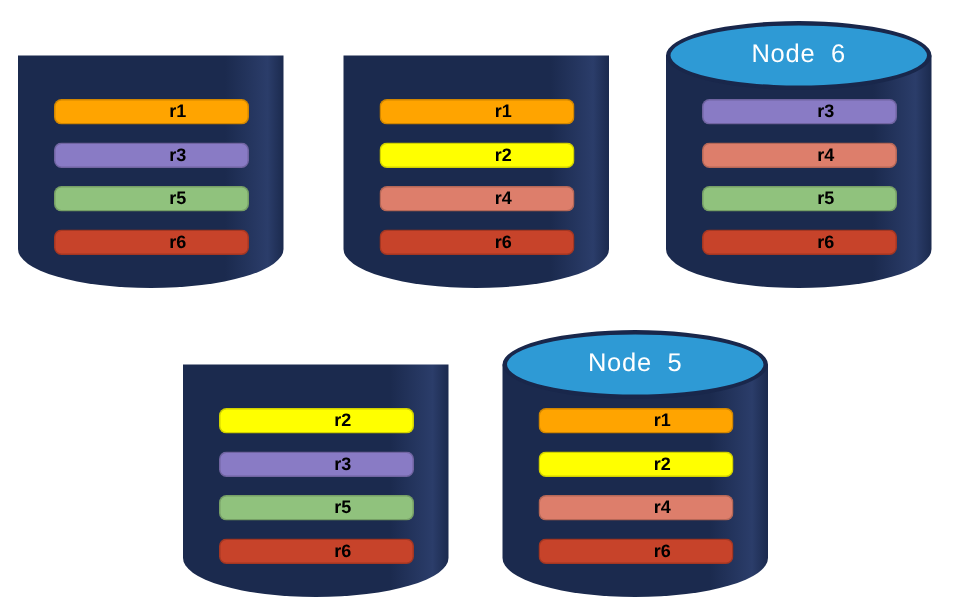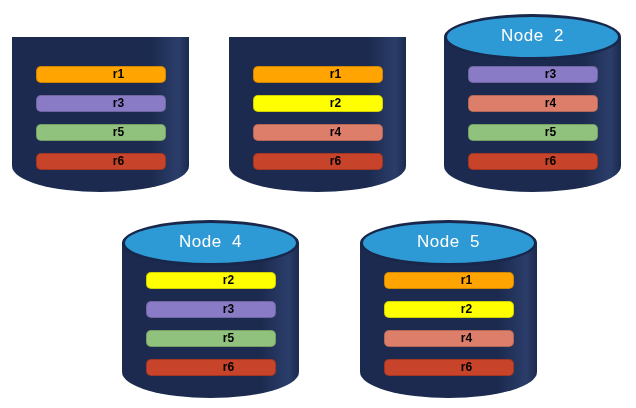--- a/index.html
+++ b/index.html
@@ -75,21 +75,21 @@
     font-weight: 700;
     line-height: 15px;
     text-align: center;
     padding-left: 36px;
   }
   
   .pos-1 { left: 12px;  top: 14px; }
   .pos-2 { left: 229px; top: 14px; }
   .pos-3 { left: 444px; top: 14px; }
   .pos-4 { left: 122px; top: 220px; }
-  .pos-5 { left: 360px; top: 220px; }
+  .pos-5 { left: 335px; top: 220px; }
 </style>
 </head>
 <body>
 
 <div class="canvas">
 
   <div class="node pos-1">
     <div class="cyl-body"></div>
     <div class="bars">
       <div class="bar" style="background: rgb(255, 164, 0);">r1</div>
@@ -105,35 +105,32 @@
       <div class="bar" style="background: rgb(255, 164, 0);">r1</div>
       <div class="bar" style="background: rgb(255, 255, 0);">r2</div>
       <div class="bar" style="background: rgb(221, 126, 107);">r4</div>
       <div class="bar" style="background: rgb(199, 67, 42);">r6</div>
     </div>
   </div>
 
   <div class="node pos-3">
     <div class="cyl-body"></div>
     <div class="cyl-top">
-      <span class="node-title">Node  2</span>
+      <span class="node-title">Node  6</span>
     </div>
     <div class="bars">
       <div class="bar" style="background: rgb(137, 123, 197);">r3</div>
       <div class="bar" style="background: rgb(221, 126, 107);">r4</div>
       <div class="bar" style="background: rgb(144, 194, 125);">r5</div>
       <div class="bar" style="background: rgb(199, 67, 42);">r6</div>
     </div>
   </div>
 
   <div class="node pos-4">
     <div class="cyl-body"></div>
-    <div class="cyl-top">
-      <span class="node-title">Node  4</span>
-    </div>
     <div class="bars">
       <div class="bar" style="background: rgb(255, 255, 0);">r2</div>
       <div class="bar" style="background: rgb(137, 123, 197);">r3</div>
       <div class="bar" style="background: rgb(144, 194, 125);">r5</div>
       <div class="bar" style="background: rgb(199, 67, 42);">r6</div>
     </div>
   </div>
 
   <div class="node pos-5">
     <div class="cyl-body"></div>

